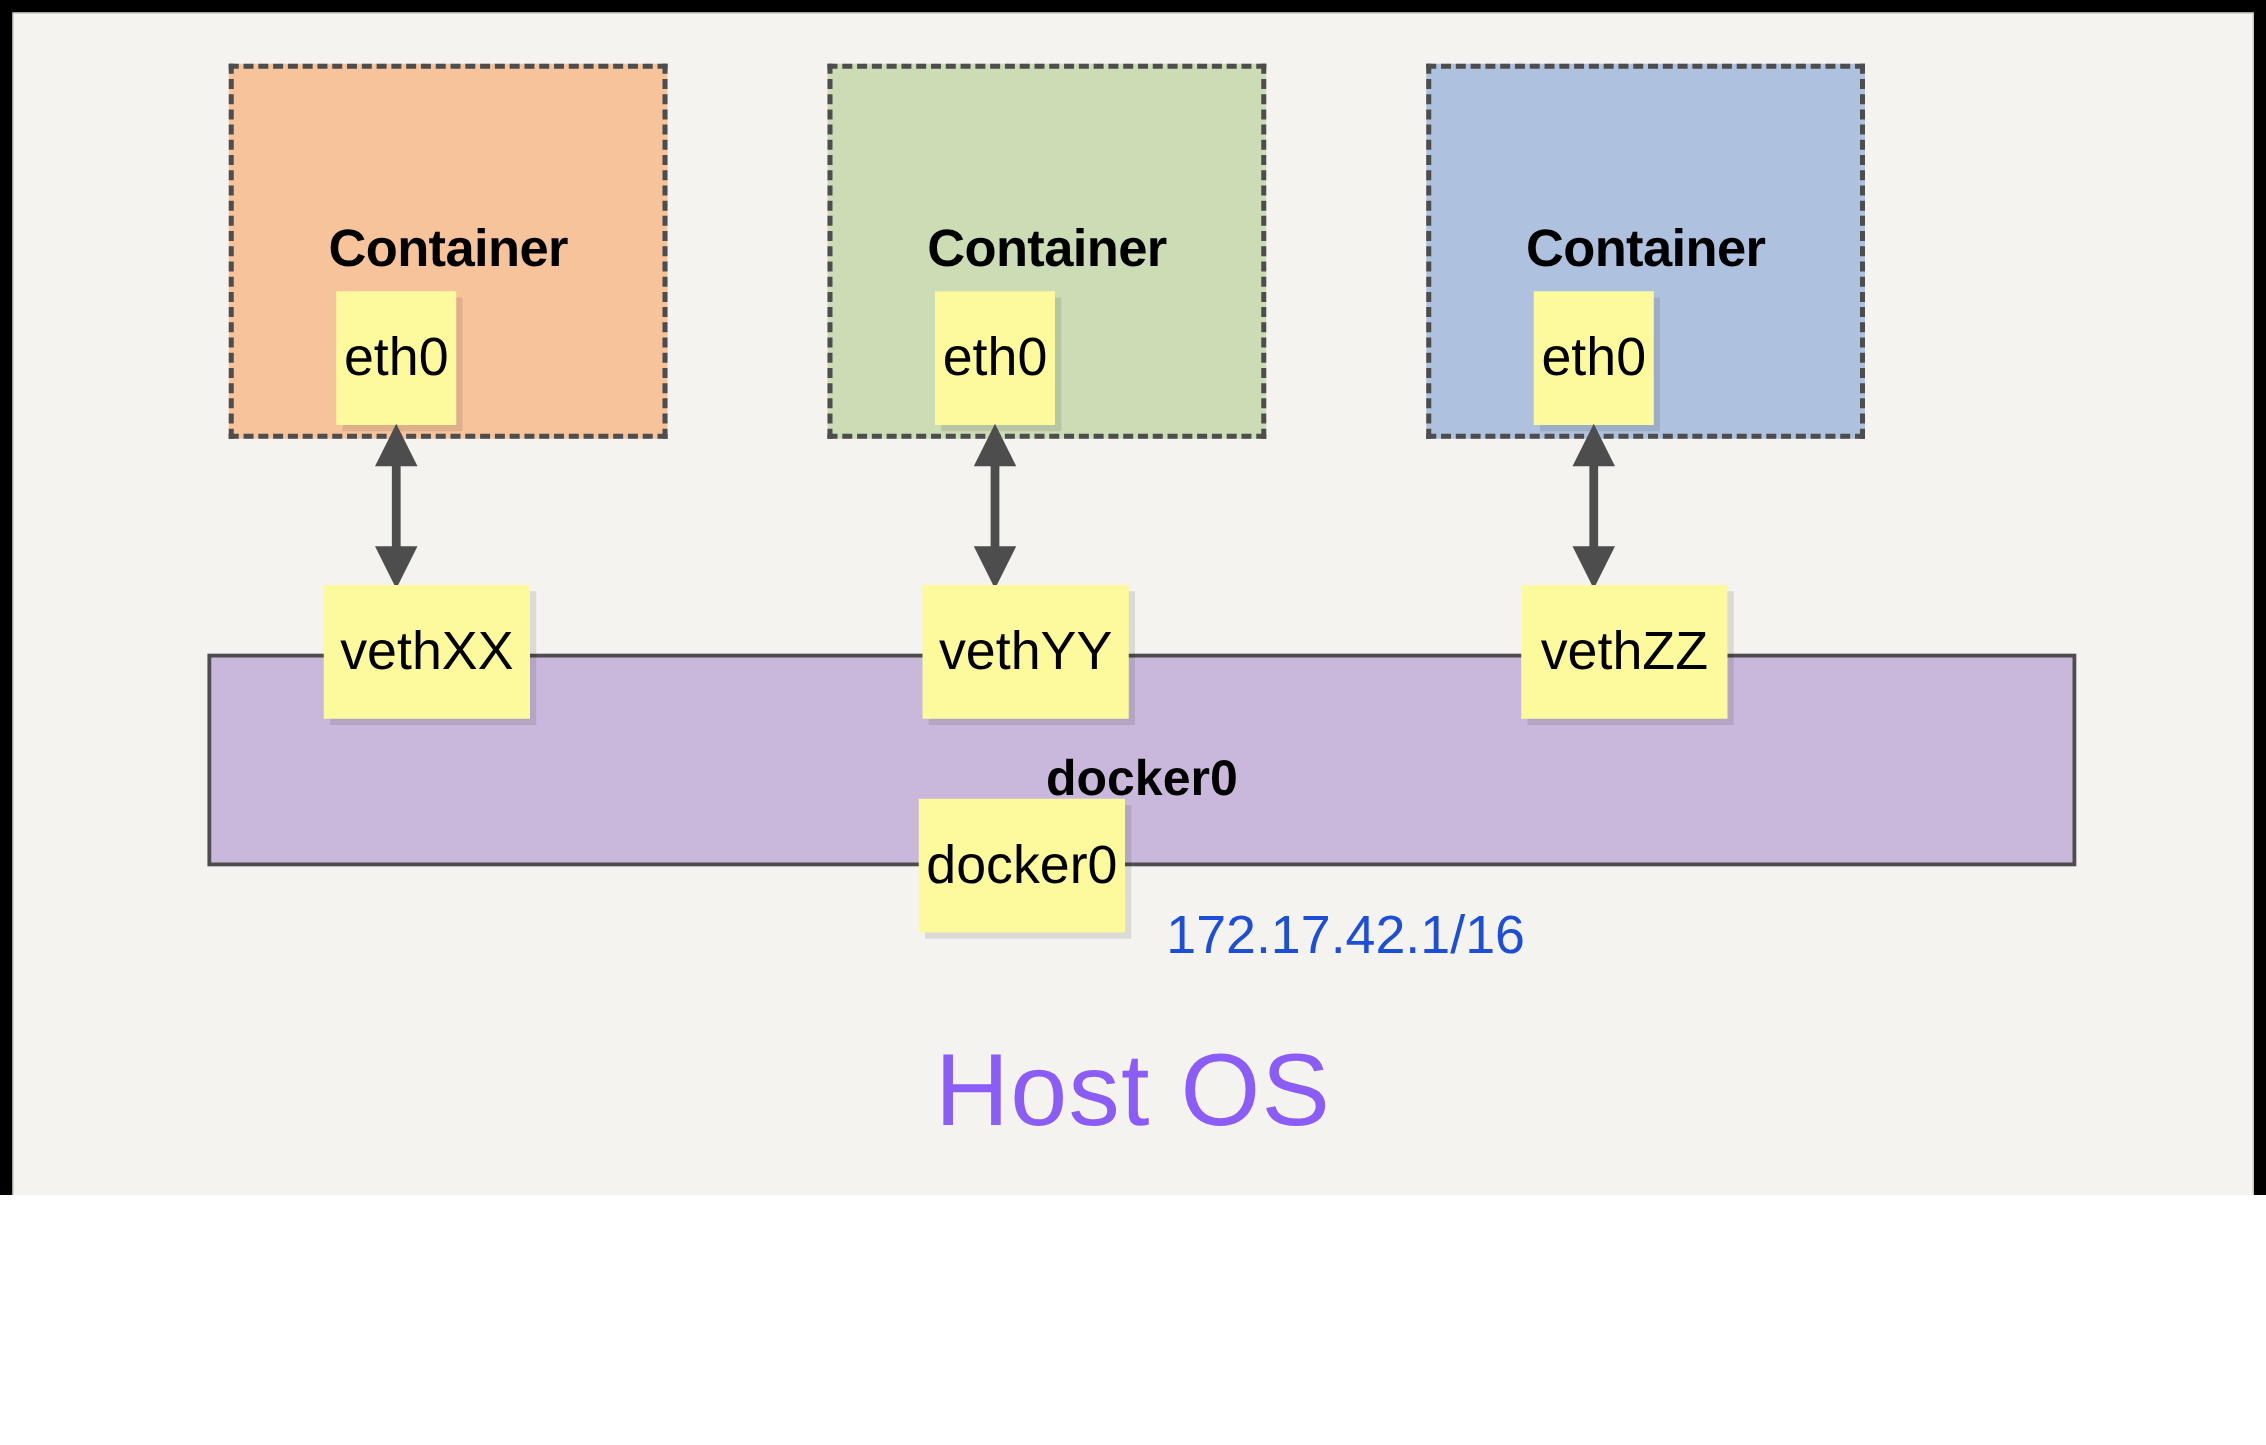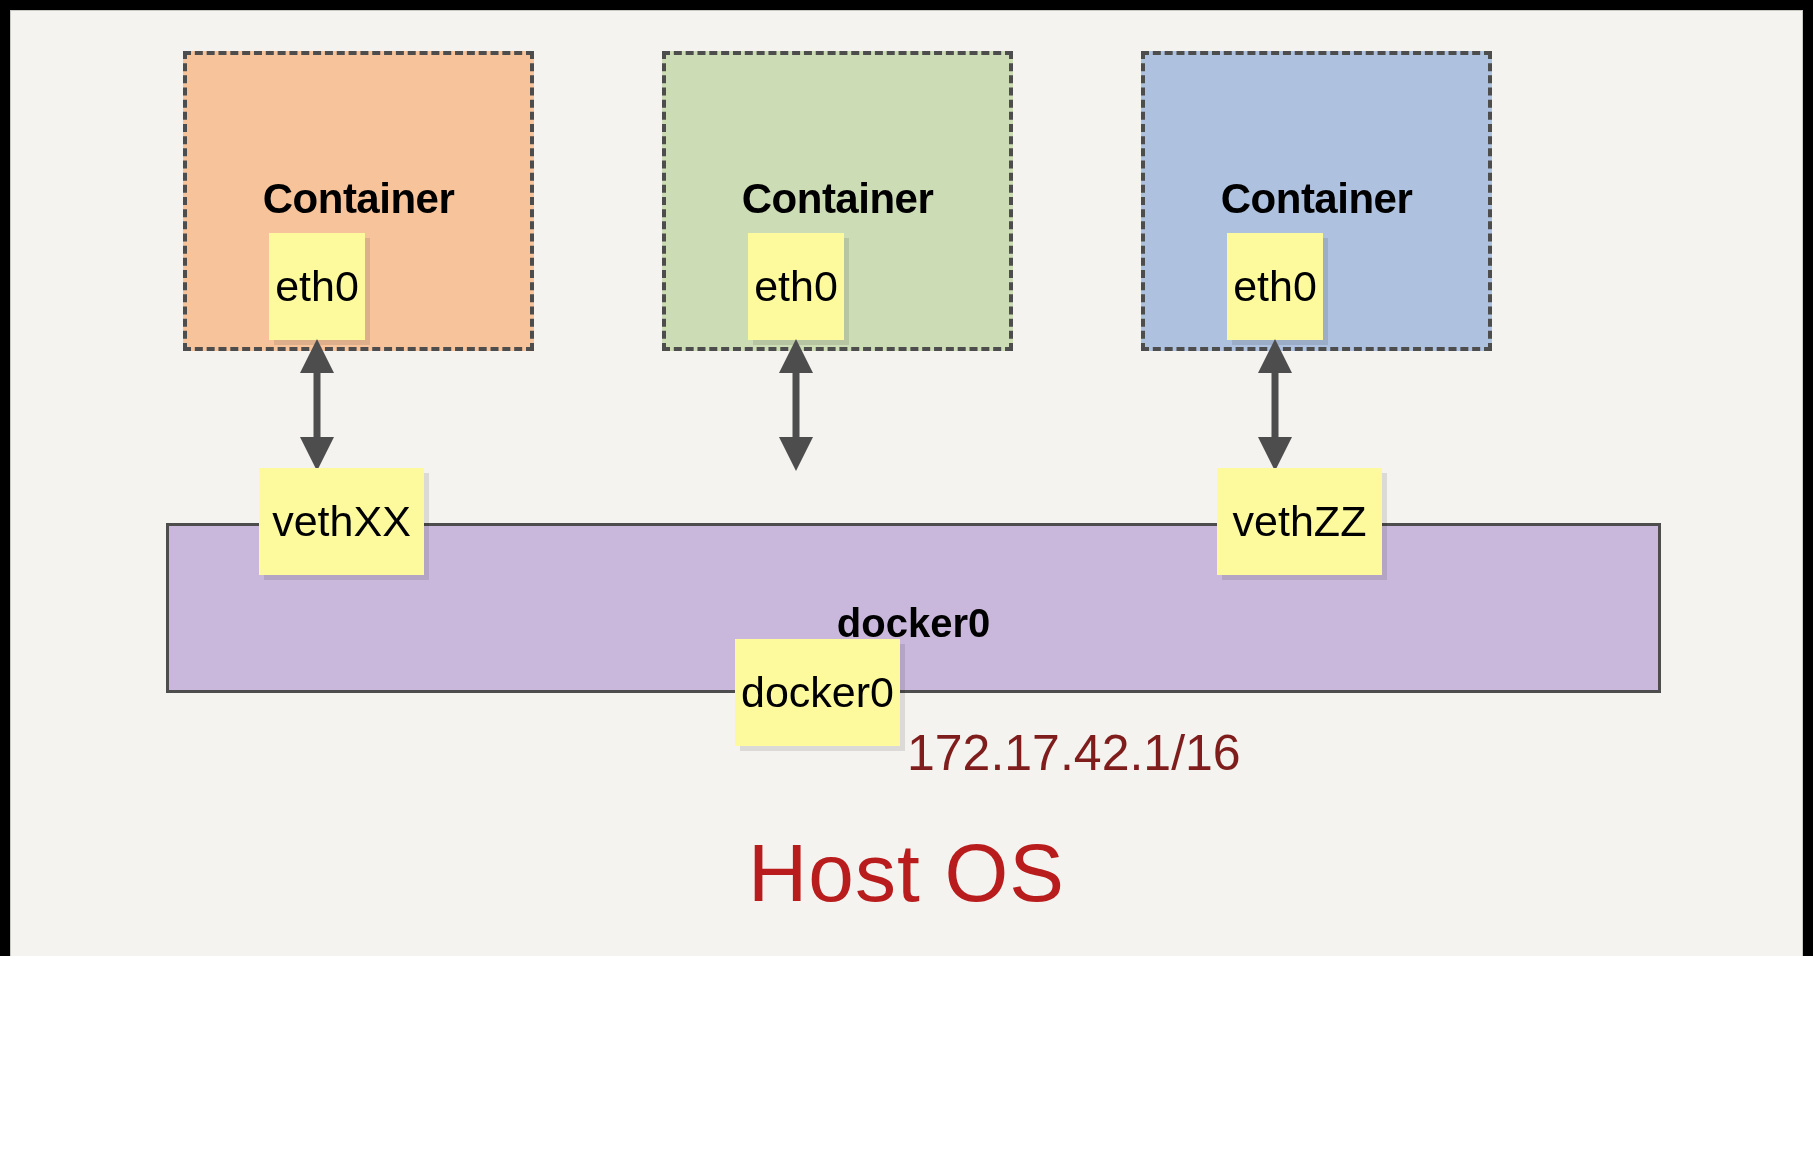--- a/index.html
+++ b/index.html
@@ -85,31 +85,32 @@
   }
 
   
   .arrow {
     position: absolute;
   }
 
   
   #ip-label {
     position: absolute;
-    font-size: 50px;
-    color: #7f1d1d;
+    font-size: 43px;
+    color: #1d4ed8;
     white-space: nowrap;
+    margin-left: 26px;
   }
   #host-os-label {
     position: absolute;
     left: 0;
     right: 0;
     text-align: center;
     font-size: 82px;
-    color: #b91c1c;
+    color: #8b5cf6;
     white-space: nowrap;
     letter-spacing: 1px;
   }
 </style>
 </head>
 <body>
 
 <div id="diagram-root">
   <div id="canvas">
 
@@ -153,20 +154,23 @@
     </svg>
 
     <div id="docker0-bar" style="left:155px; top:512px; width:1495px; height:170px;">
       <div id="docker0-bar-title" style="top:75px;">docker0</div>
     </div>
 
     <div class="note-box" style="left:248px; top:457px; width:165px; height:107px;">
       <span class="note-label">vethXX</span>
     </div>
 
+    <div class="note-box" style="left:727px; top:457px; width:165px; height:107px;">
+      <span class="note-label">vethYY</span>
+    </div>
 
     <div class="note-box" style="left:1206px; top:457px; width:165px; height:107px;">
       <span class="note-label">vethZZ</span>
     </div>
 
     <div class="note-box" style="left:724px; top:628px; width:165px; height:107px;">
       <span class="note-label">docker0</span>
     </div>
 
     <div id="ip-label" style="left:896px; top:713px;">172.17.42.1/16</div>

